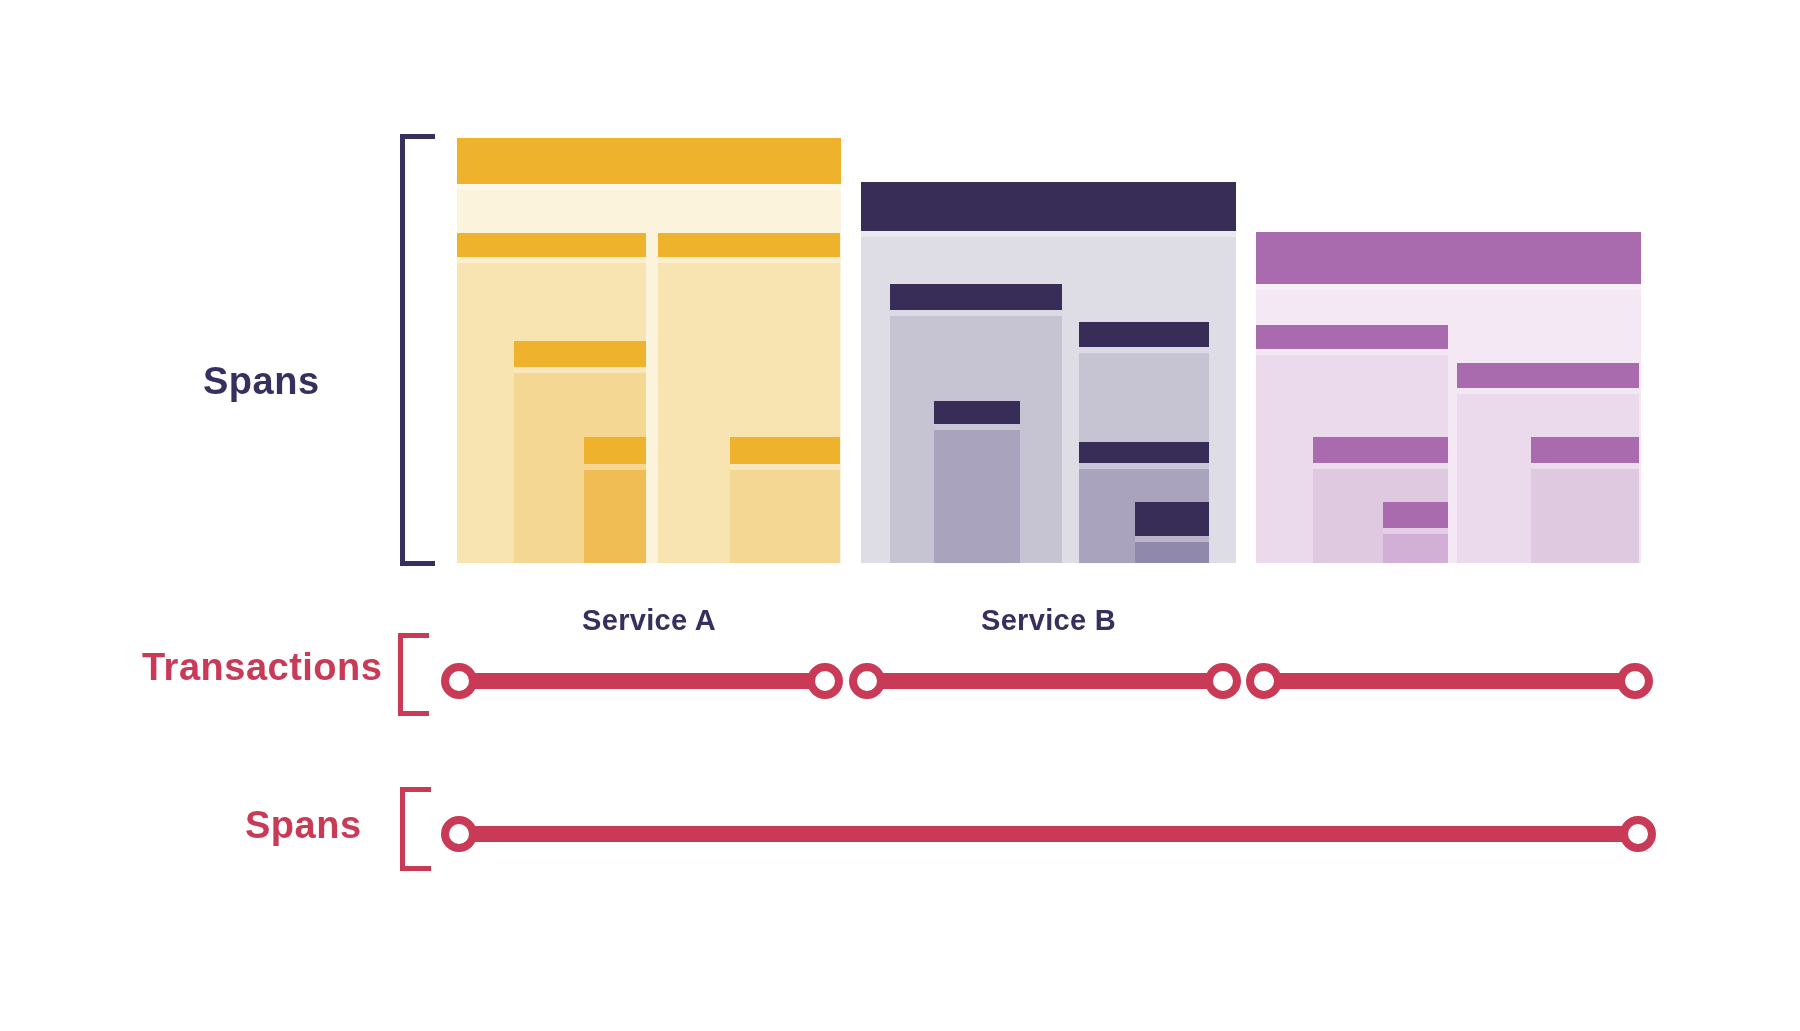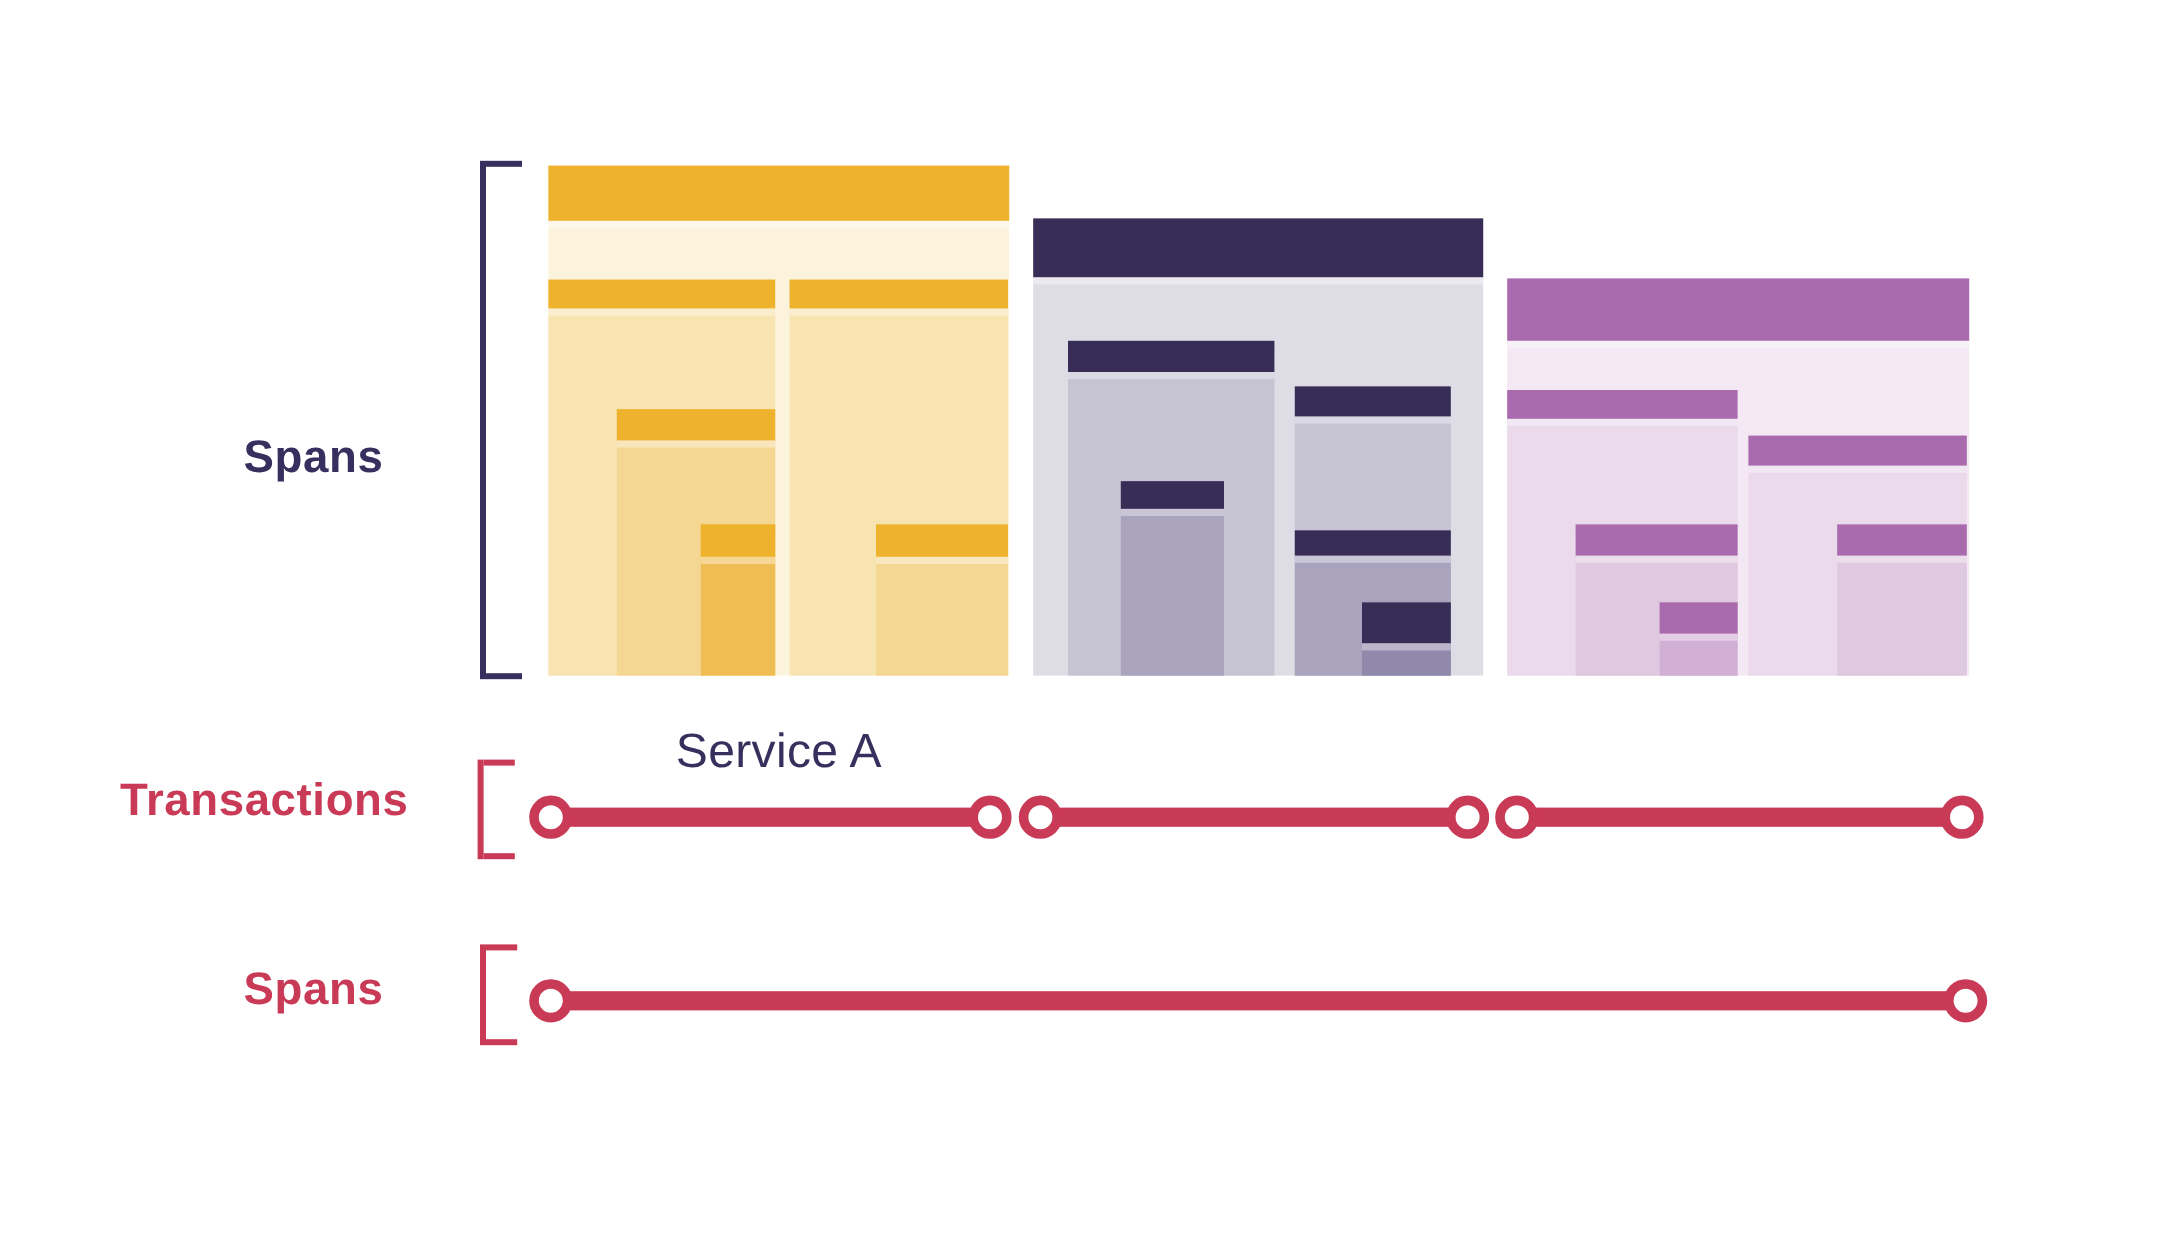--- a/index.html
+++ b/index.html
@@ -14,21 +14,21 @@
   .abs{position:absolute;}
   
   .row-label{
     position:absolute;
     font-weight:700;
     font-size:38px;
     letter-spacing:0.5px;
     white-space:nowrap;
   }
   .row-label.navy{color:#37305F;}
-  .row-label.crimson{color:#C93A56;}
+  .row-label.crimson{color:#C93A56;margin-left:42px;}
   #spans-label{left:203px;top:360px;}
   #transactions-label{left:100px;top:646px;}
   #trace-label{left:203px;top:804px;}
   
   .bracket{
     position:absolute;
     border-left:5px solid currentColor;
   }
   .bracket::before,.bracket::after{
     content:"";
@@ -43,22 +43,22 @@
   #spans-bracket::before,#spans-bracket::after{width:30px;}
   #transactions-bracket{color:#C93A56;left:398px;top:633px;height:83px;}
   #transactions-bracket::before,#transactions-bracket::after{width:26px;}
   #trace-bracket{color:#C93A56;left:400px;top:787px;height:84px;}
   #trace-bracket::before,#trace-bracket::after{width:26px;}
   
   .service-label{
     position:absolute;
     top:604px;
     text-align:center;
-    font-weight:400;
-    font-size:40px;
+    font-weight:700;
+    font-size:29px;
     color:#37305F;
     letter-spacing:0.3px;
   }
   
   .blk-bg,.span-body{position:absolute;}
   .span-bar,.root-bar{
     position:absolute;
     box-shadow:0 6px 0 rgba(255,255,255,0.38);
   }
   
@@ -118,20 +118,21 @@
       <div class="span-bar" style="left: 1457px; top: 363px; width: 182px; height: 25px; background: rgb(170, 107, 174);"></div>
       <div class="span-body" style="left: 1313px; top: 437px; width: 135px; height: 126px; background: rgb(223, 201, 225);"></div>
       <div class="span-bar" style="left: 1313px; top: 437px; width: 135px; height: 26px; background: rgb(170, 107, 174);"></div>
       <div class="span-body" style="left: 1531px; top: 437px; width: 108px; height: 126px; background: rgb(223, 201, 225);"></div>
       <div class="span-bar" style="left: 1531px; top: 437px; width: 108px; height: 26px; background: rgb(170, 107, 174);"></div>
       <div class="span-body" style="left: 1383px; top: 502px; width: 65px; height: 61px; background: rgb(210, 176, 213);"></div>
       <div class="span-bar" style="left: 1383px; top: 502px; width: 65px; height: 26px; background: rgb(170, 107, 174);"></div>
     </div>
 
   <div class="service-label" style="left:457px;width:384px;">Service A</div>
+  <div class="service-label" style="left:861px;width:375px;">Service B</div>
 
   <div id="timelines-layer" class="abs">
       <div class="tl-line" style="left: 459px; top: 673px; width: 366px; height: 16px; background: rgb(201, 58, 86);"></div>
       <div class="tl-circle" style="left: 441px; top: 663px;"></div>
       <div class="tl-circle" style="left: 807px; top: 663px;"></div>
       <div class="tl-line" style="left: 867px; top: 673px; width: 356px; height: 16px; background: rgb(201, 58, 86);"></div>
       <div class="tl-circle" style="left: 849px; top: 663px;"></div>
       <div class="tl-circle" style="left: 1205px; top: 663px;"></div>
       <div class="tl-line" style="left: 1264px; top: 673px; width: 371px; height: 16px; background: rgb(201, 58, 86);"></div>
       <div class="tl-circle" style="left: 1246px; top: 663px;"></div>

